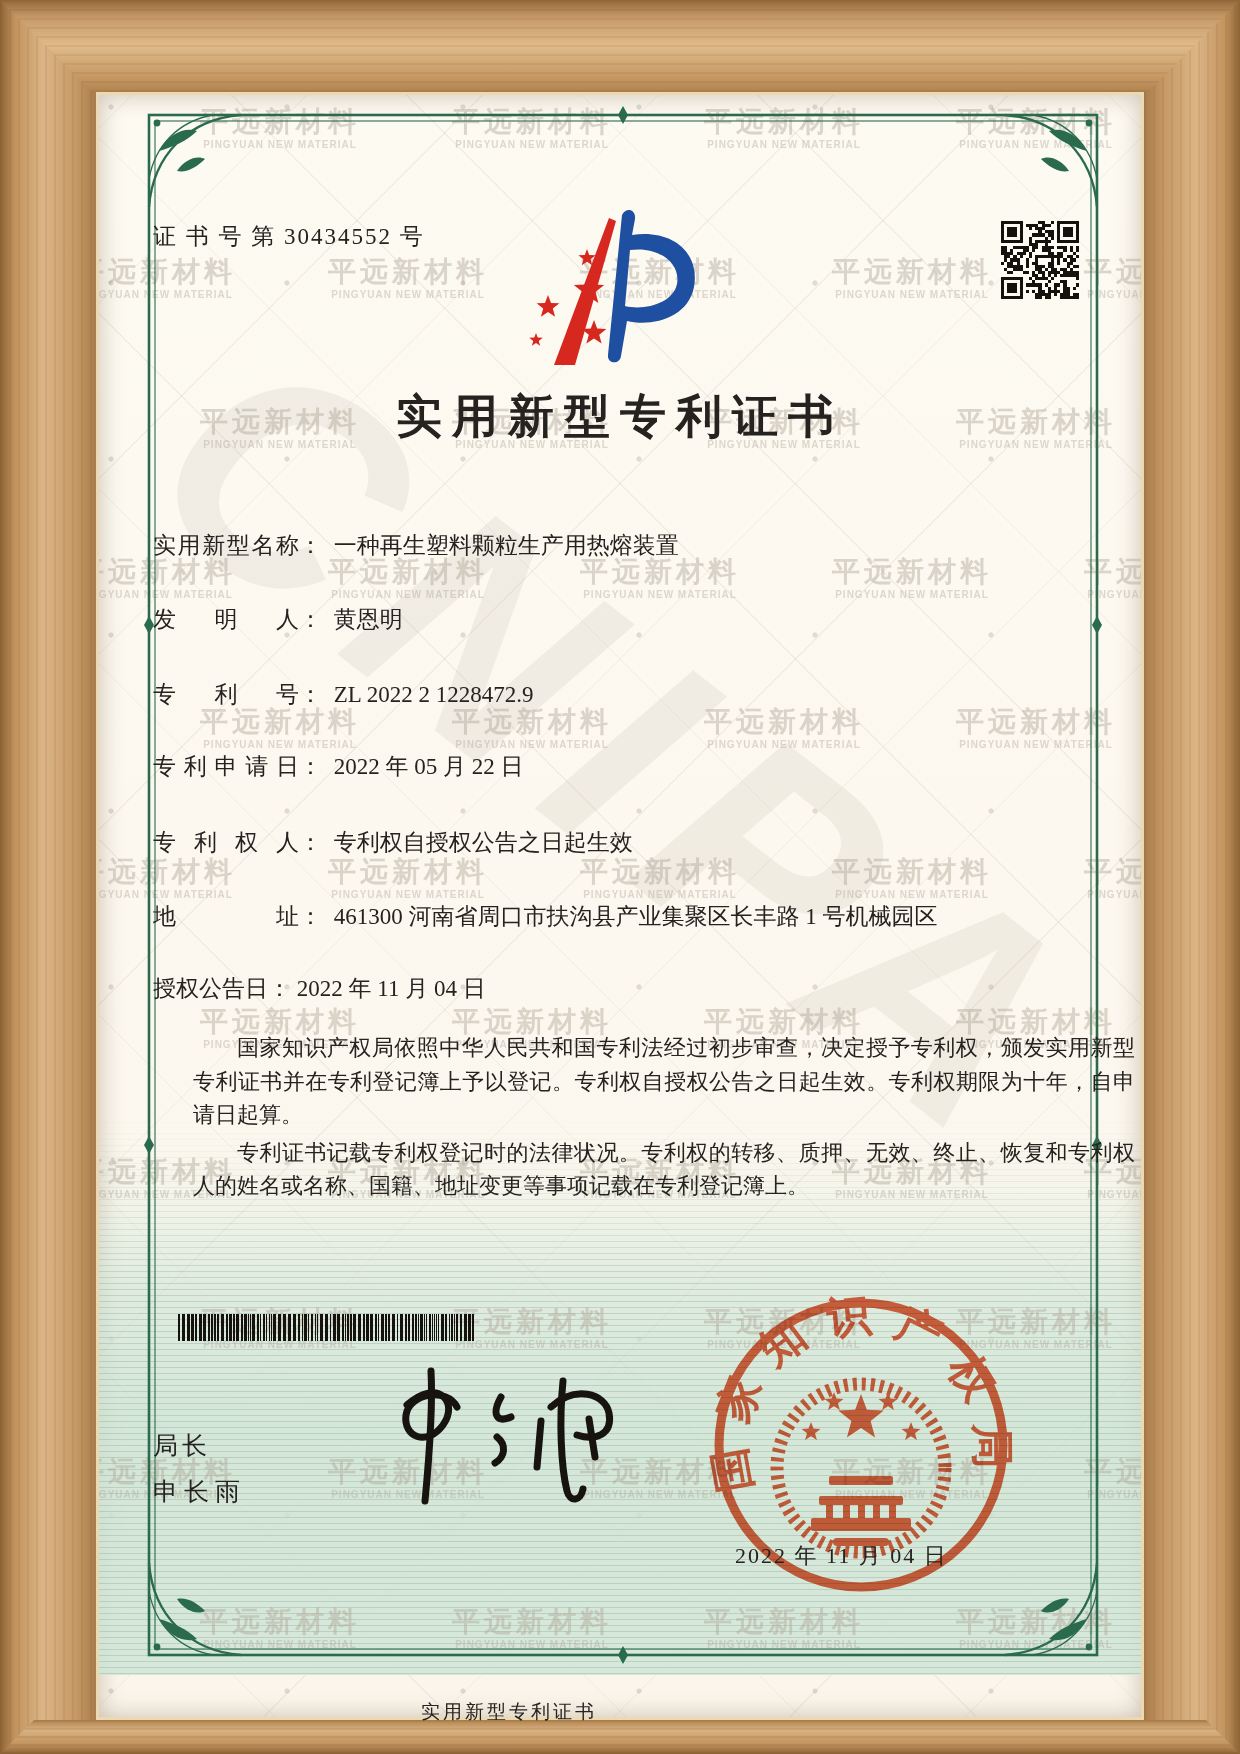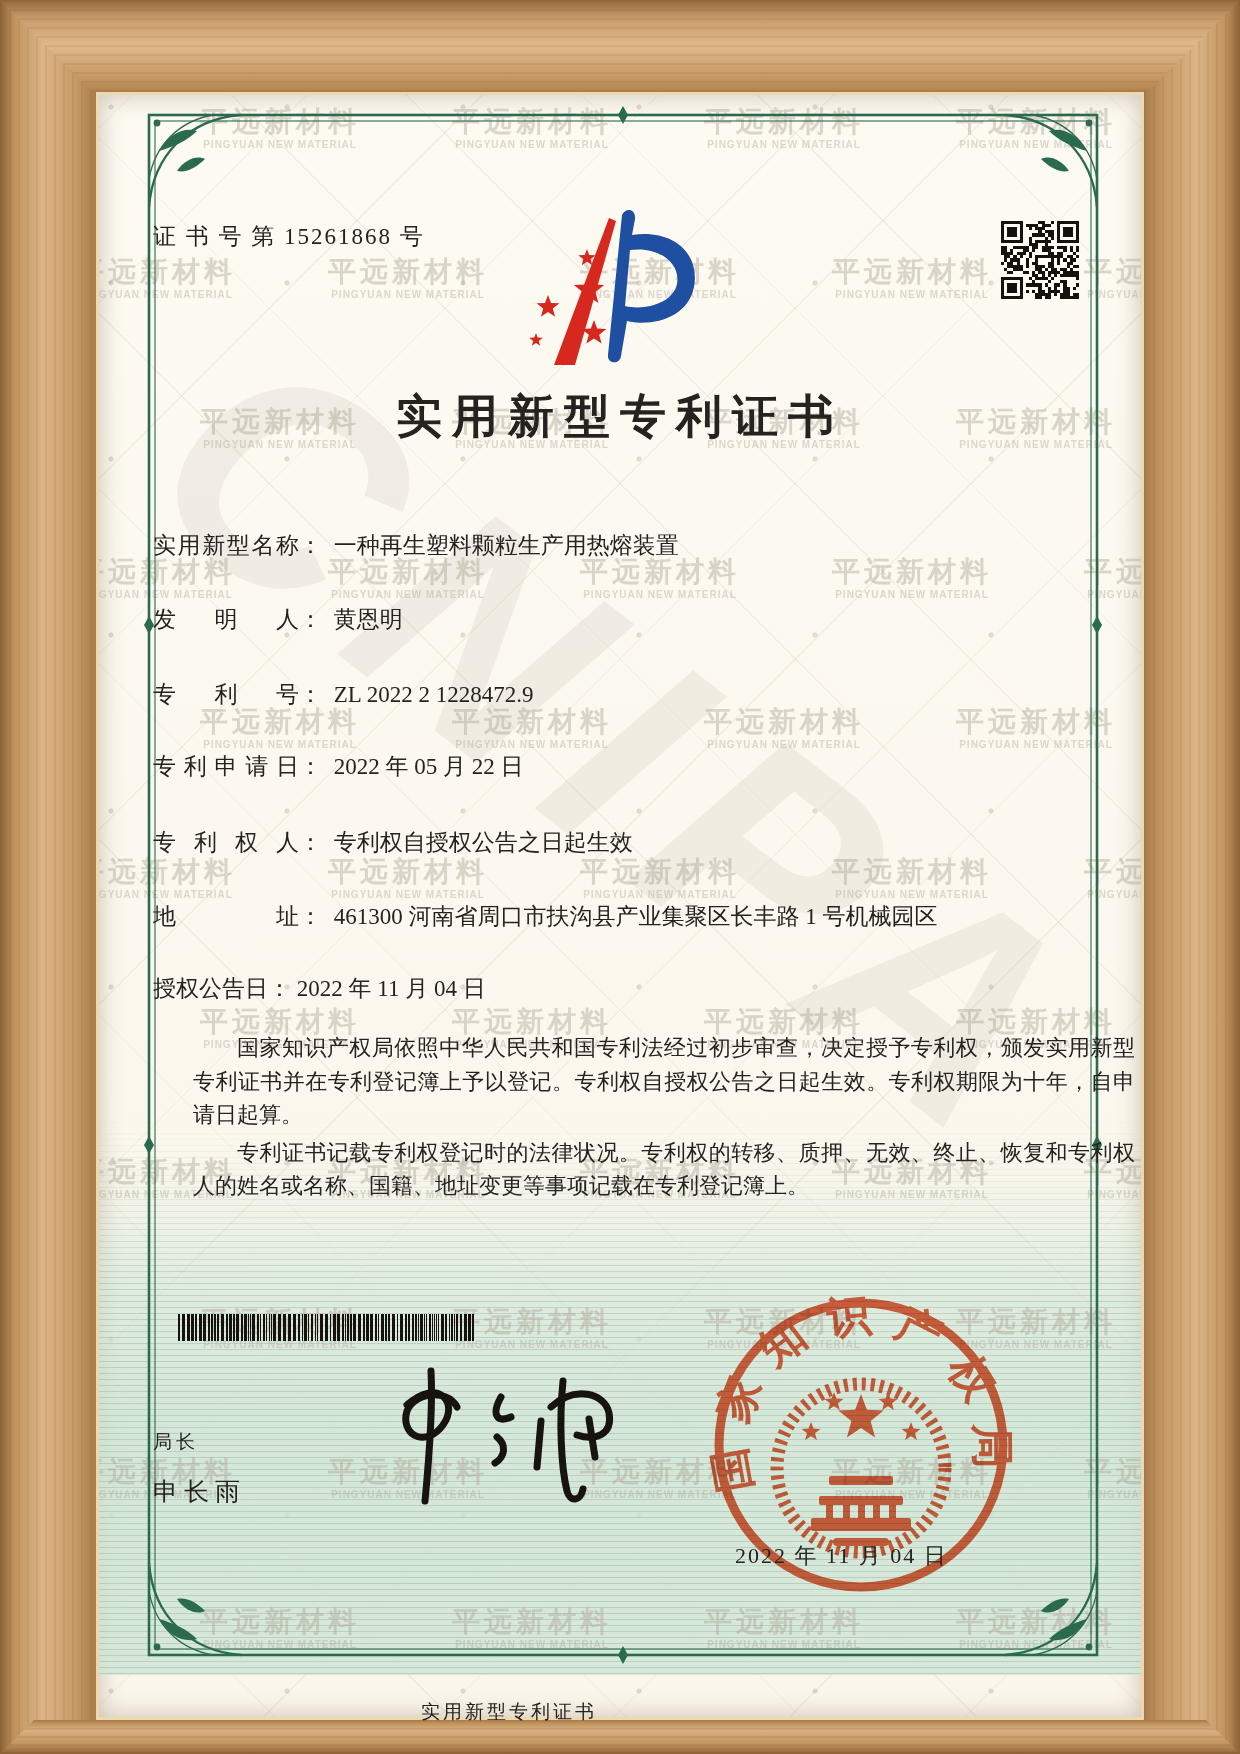--- a/index.html
+++ b/index.html
@@ -62,21 +62,21 @@
   .fcolon{display:inline-block;vertical-align:top;}
   .fvalue{display:inline-block;vertical-align:top;margin-left:6px;}
   .fvalue.wrap{white-space:normal;width:736px;}
   .grantrow{position:absolute;left:54px;top:878px;width:944px;font-size:23px;white-space:nowrap;}
   .grant2{position:absolute;left:494px;top:0;}
   .body-text{position:absolute;left:54px;top:936px;width:942px;font-size:22px;
              line-height:33.5px;text-align:justify;margin-left:40px;}
   .body-text p{margin:0 0 4px 0;text-indent:2em;}
   .barcode{position:absolute;left:79px;top:1219px;width:304px;height:27px;display:flex;align-items:stretch;}
   .barcode div{background:#15120e;}
-  .signer-title{position:absolute;left:54px;top:1334px;font-size:19px;letter-spacing:4px;}
+  .signer-title{position:absolute;left:54px;top:1334px;font-size:25px;letter-spacing:4px;}
   .signer-name{position:absolute;left:54px;top:1380px;font-size:25px;letter-spacing:6px;}
   .sig{position:absolute;left:274px;top:1268px;}
   .seal{position:absolute;left:607px;top:1195px;mix-blend-mode:multiply;opacity:.92;}
   .seal-date{position:absolute;left:636px;top:1446px;font-size:22px;letter-spacing:2px;z-index:6;}
   .pageinfo{position:absolute;left:0;top:1513px;width:100%;text-align:center;font-size:20px;
             letter-spacing:3px;transform:translateX(-52px);}
   .note{position:absolute;left:185px;top:1604px;width:450px;text-align:center;font-size:19px;letter-spacing:3px;}
   .z5{z-index:5;}
 </style>
 </head>
@@ -309,21 +309,21 @@
     <use href="#orn" transform="translate(50,1560) scale(1,-1)"></use>
     <use href="#orn" transform="translate(998,1560) scale(-1,-1)"></use>
     <use href="#dia" transform="translate(50,530)"></use>
     <use href="#dia" transform="translate(50,1050)"></use>
     <use href="#dia" transform="translate(998,530)"></use>
     <use href="#dia" transform="translate(998,1050)"></use>
     <use href="#dia" transform="translate(524,20)"></use>
     <use href="#dia" transform="translate(524,1560)"></use>
   </svg>
 
-  <div class="certno z5">证 书 号 第 15261868 号</div>
+  <div class="certno z5">证 书 号 第 30434552 号</div>
 
   <svg class="logo z5" width="180" height="165" viewBox="0 0 180 165">
     <polygon points="86,10 93,13 52,157 31,157" fill="#d6281e"></polygon>
     <path d="M99,7 C103,-1 113,1 112,11 L109,27 C151,21 177,46 171,79 C165,110 129,119 104,113 L98,148 C97,157 84,156 85,147 Z
              M107,42 L102,98 C122,103 150,95 154,76 C158,54 134,38 107,42 Z" fill="#1e4fa1"></path>
     <polygon fill="#d6281e" points="64.0,41.0 66.2,46.9 72.6,47.2 67.6,51.2 69.3,57.3 64.0,53.8 58.7,57.3 60.4,51.2 55.4,47.2 61.8,46.9"></polygon>
     <polygon fill="#d6281e" points="66.0,66.0 69.9,76.6 81.2,77.1 72.4,84.1 75.4,94.9 66.0,88.7 56.6,94.9 59.6,84.1 50.8,77.1 62.1,76.6"></polygon>
     <polygon fill="#d6281e" points="25.0,87.0 28.0,94.9 36.4,95.3 29.8,100.6 32.1,108.7 25.0,104.0 17.9,108.7 20.2,100.6 13.6,95.3 22.0,94.9"></polygon>
     <polygon fill="#d6281e" points="71.0,112.0 74.2,120.6 83.4,121.0 76.2,126.7 78.6,135.5 71.0,130.5 63.4,135.5 65.8,126.7 58.6,121.0 67.8,120.6"></polygon>
     <polygon fill="#d6281e" points="13.0,125.0 14.7,129.6 19.7,129.8 15.8,132.9 17.1,137.7 13.0,134.9 8.9,137.7 10.2,132.9 6.3,129.8 11.3,129.6"></polygon>

